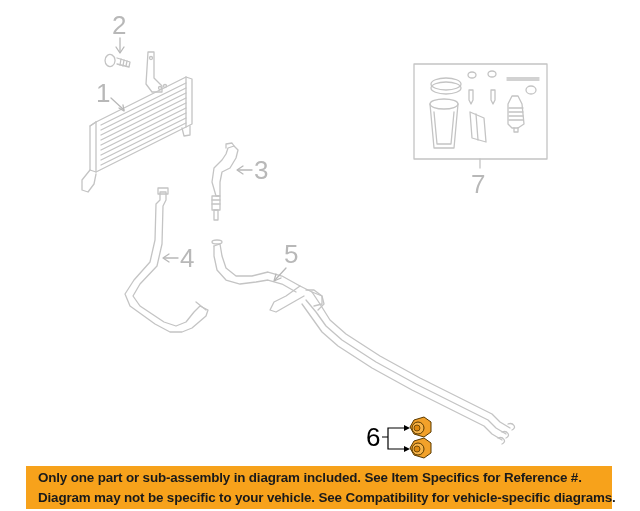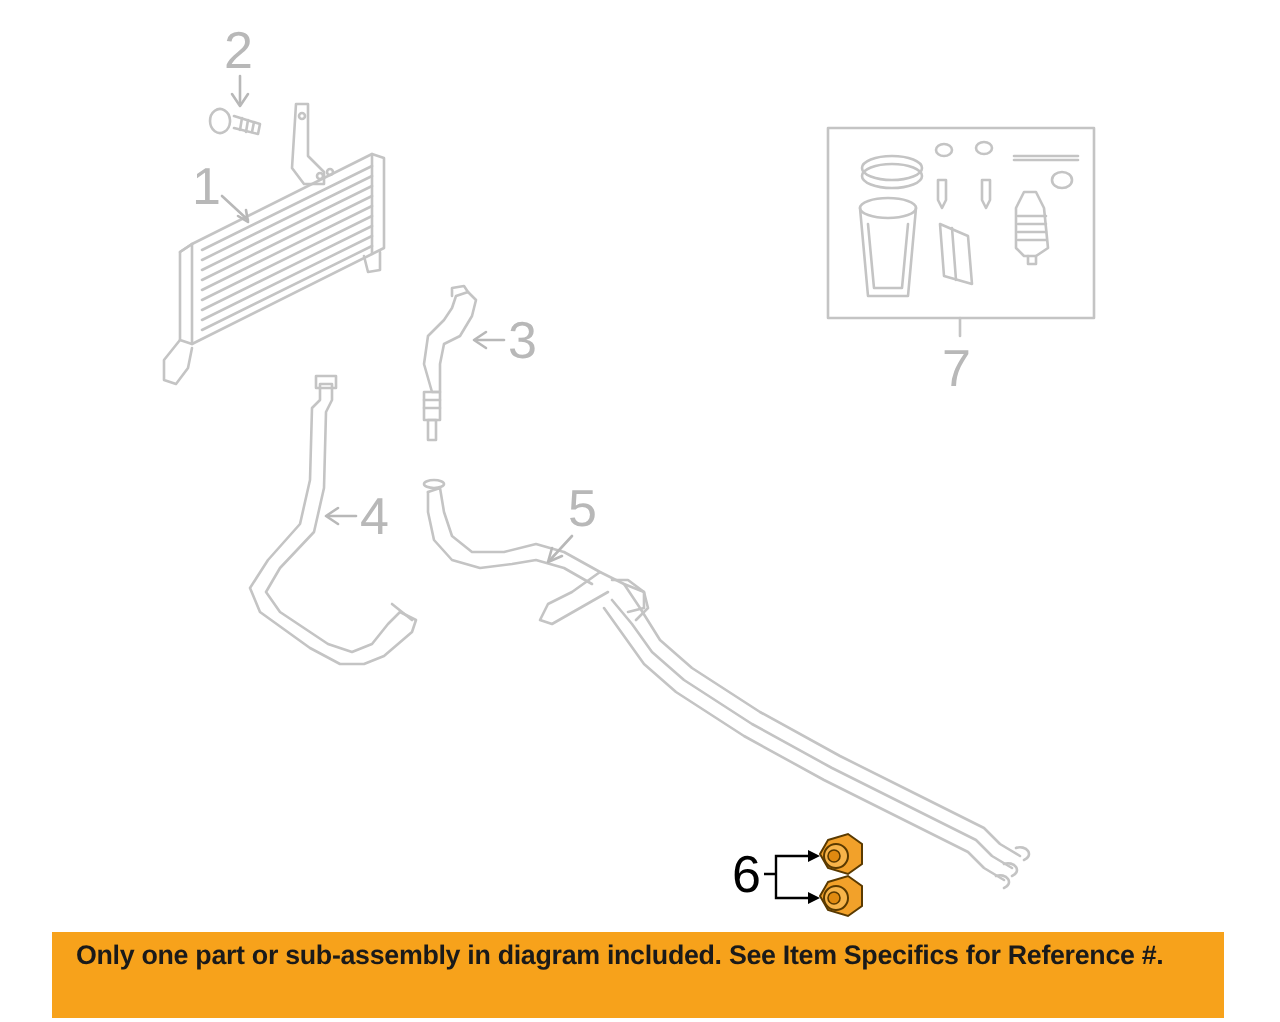--- a/index.html
+++ b/index.html
@@ -133,13 +133,14 @@
     <g>
       <polygon points="414,441 424,438 431,443 431,453 424,458 414,455 410,448" fill="#f2a12a" stroke="#5a3a00" stroke-width="1"></polygon>
       <ellipse cx="418" cy="449" rx="6" ry="6" fill="#f7b44a" stroke="#5a3a00" stroke-width="1"></ellipse>
       <ellipse cx="417" cy="449" rx="3" ry="3" fill="#e08a10" stroke="#5a3a00" stroke-width="0.8"></ellipse>
     </g>
   </g>
 </svg>
 
 <div class="banner">
   <div>Only one part or sub-assembly in diagram included. See Item Specifics for Reference #.</div>
+  <div>Diagram may not be specific to your vehicle. See Compatibility for vehicle-specific diagrams.</div>
 </div>
 
 </body></html>

